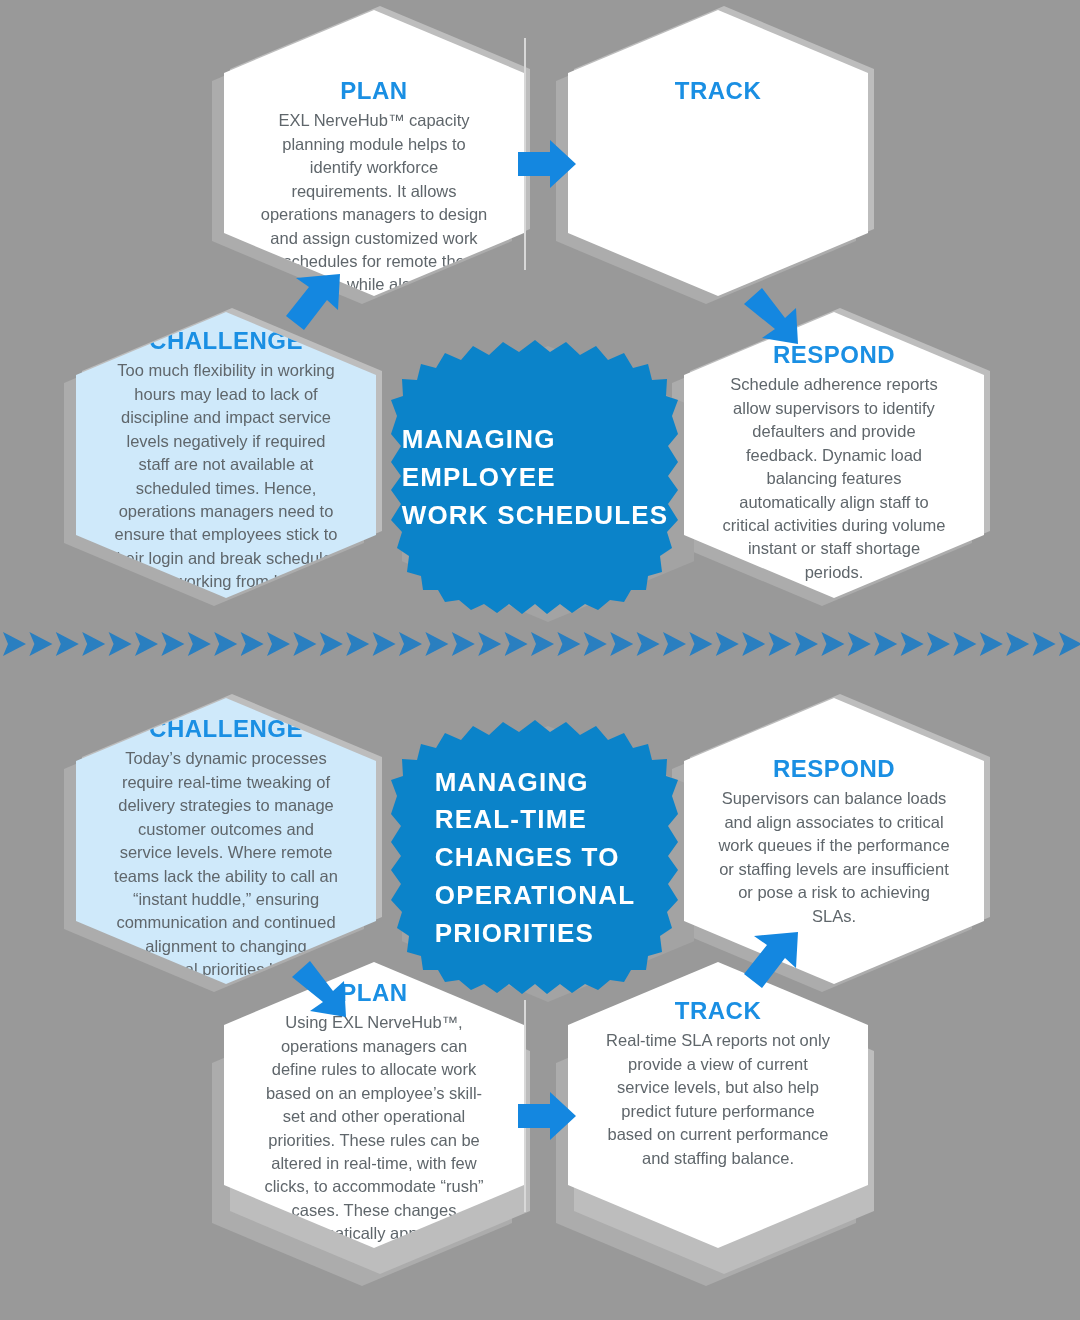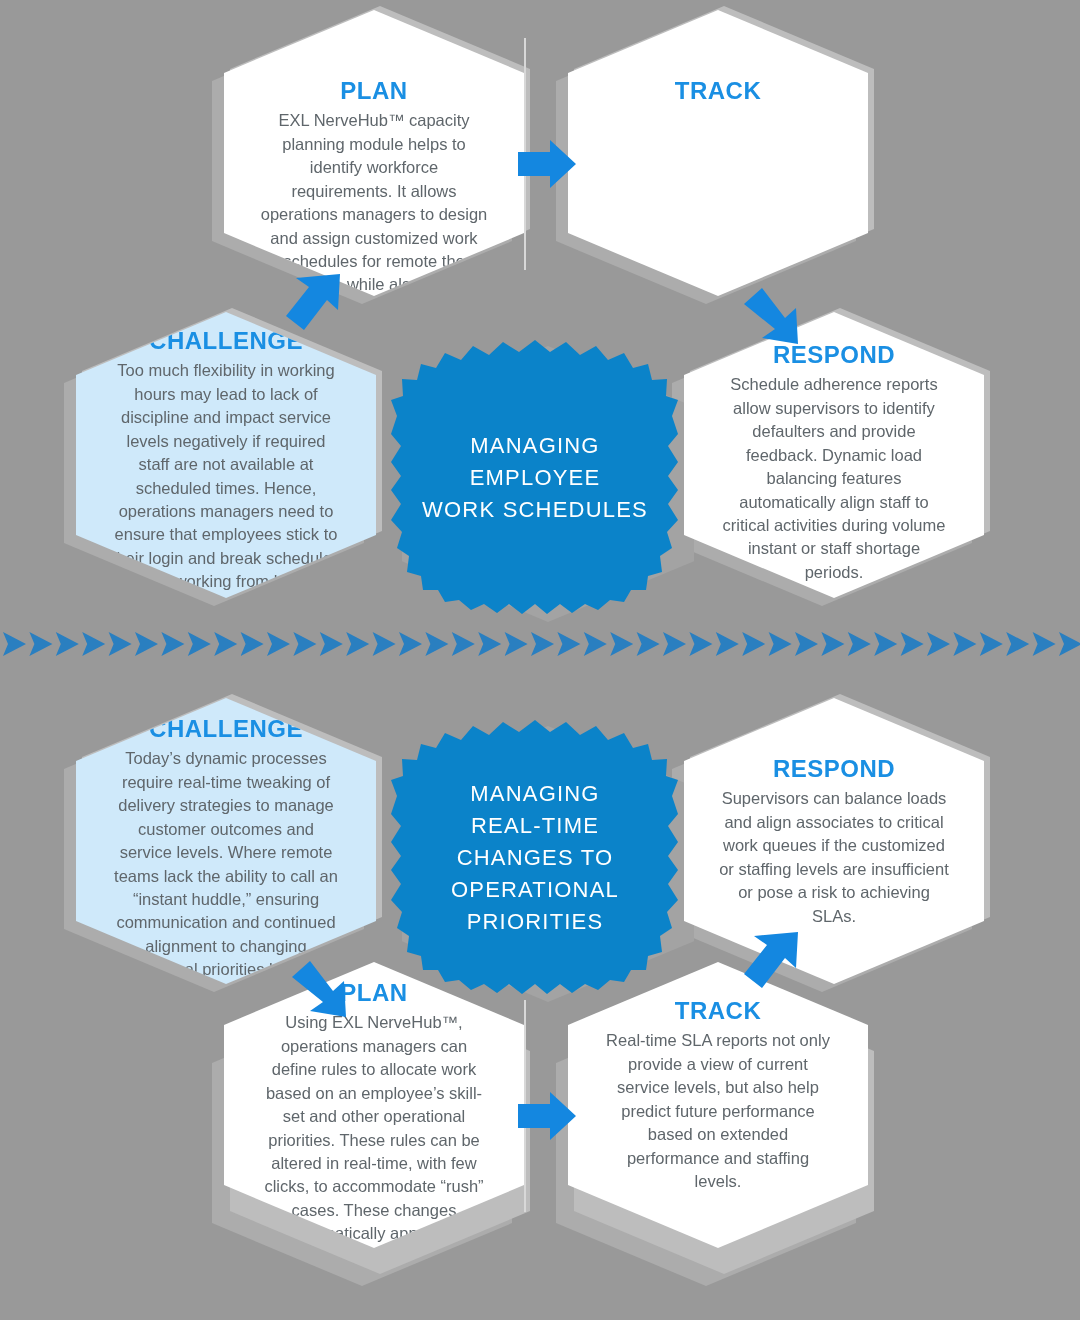--- a/index.html
+++ b/index.html
@@ -58,27 +58,27 @@
   .burst {
     position: absolute;
     display: flex;
     align-items: center;
     justify-content: center;
   }
   .burst svg { position: absolute; inset: 0; width: 100%; height: 100%; }
   .burst .burst-label {
     position: relative;
     z-index: 2;
-    text-align: center;
+    text-align: left;
     color: #ffffff;
-    font-size: 22px;
+    font-size: 26px;
     line-height: 1.45;
     letter-spacing: 1.2px;
     white-space: pre-line;
-    font-weight: 400;
+    font-weight: 700;
   }
 
   
   .arrow { position: absolute; z-index: 6; }
   .arrow svg { display: block; width: 100%; height: 100%; }
 
   
   .divider { position: absolute; left: 0; width: 1080px; height: 40px; z-index: 7; }
   .divider svg { display: block; width: 100%; height: 100%; }
 
@@ -176,31 +176,31 @@
   <div class="hex-shadow b" style="left:574px; top:988px;  width:300px; height:286px;"></div>
   <div class="hex-shadow c" style="left:402px; top:726px;  width:292px; height:276px;"></div>
 
   <div class="hex card lblue" style="left:76px; top:698px; width:300px; height:286px; padding-top:18px;">
     <h3>CHALLENGE</h3>
     <p>Today’s dynamic processes require real-time tweaking of delivery strategies to manage customer outcomes and service levels. Where remote teams lack the ability to call an “instant huddle,” ensuring communication and continued alignment to changing operational priorities becomes a challenge.</p>
   </div>
 
   <div class="hex card white" style="left:684px; top:698px; width:300px; height:286px; padding-top:58px;">
     <h3>RESPOND</h3>
-    <p>Supervisors can balance loads and align associates to critical work queues if the customized or staffing levels are insufficient or pose a risk to achieving SLAs.</p>
+    <p>Supervisors can balance loads and align associates to critical work queues if the performance or staffing levels are insufficient or pose a risk to achieving SLAs.</p>
   </div>
 
   <div class="hex card white" style="left:224px; top:962px; width:300px; height:286px; padding-top:18px;">
     <h3>PLAN</h3>
     <p>Using EXL NerveHub™, operations managers can define rules to allocate work based on an employee’s skill-set and other operational priorities. These rules can be altered in real-time, with few clicks, to accommodate “rush” cases. These changes automatically appear in employee work queues, thus preventing miscommunication.</p>
   </div>
 
   <div class="hex card white" style="left:568px; top:962px; width:300px; height:286px; padding-top:36px;">
     <h3>TRACK</h3>
-    <p>Real-time SLA reports not only provide a view of current service levels, but also help predict future performance based on extended performance and staffing levels.</p>
+    <p>Real-time SLA reports not only provide a view of current service levels, but also help predict future performance based on current performance and staffing balance.</p>
   </div>
 
   <div class="seam" style="left:524px; top:1000px; width:2px; height:212px;"></div>
 
   <div class="burst" style="left:390px; top:718px; width:290px; height:280px;">
     <svg viewBox="0 0 290 280" preserveAspectRatio="none" aria-hidden="true">
       <polygon fill="#0b83c9" points="
         145,2 160,14 176,4 190,17 206,8 218,22 234,15 243,30 258,26 262,42 277,41 276,58
         288,62 282,78 288,96 278,108 288,124 278,138 288,152 278,166 288,182 277,194
         282,210 270,218 272,234 258,238 256,252 241,252 234,264 220,262 208,272 195,266

